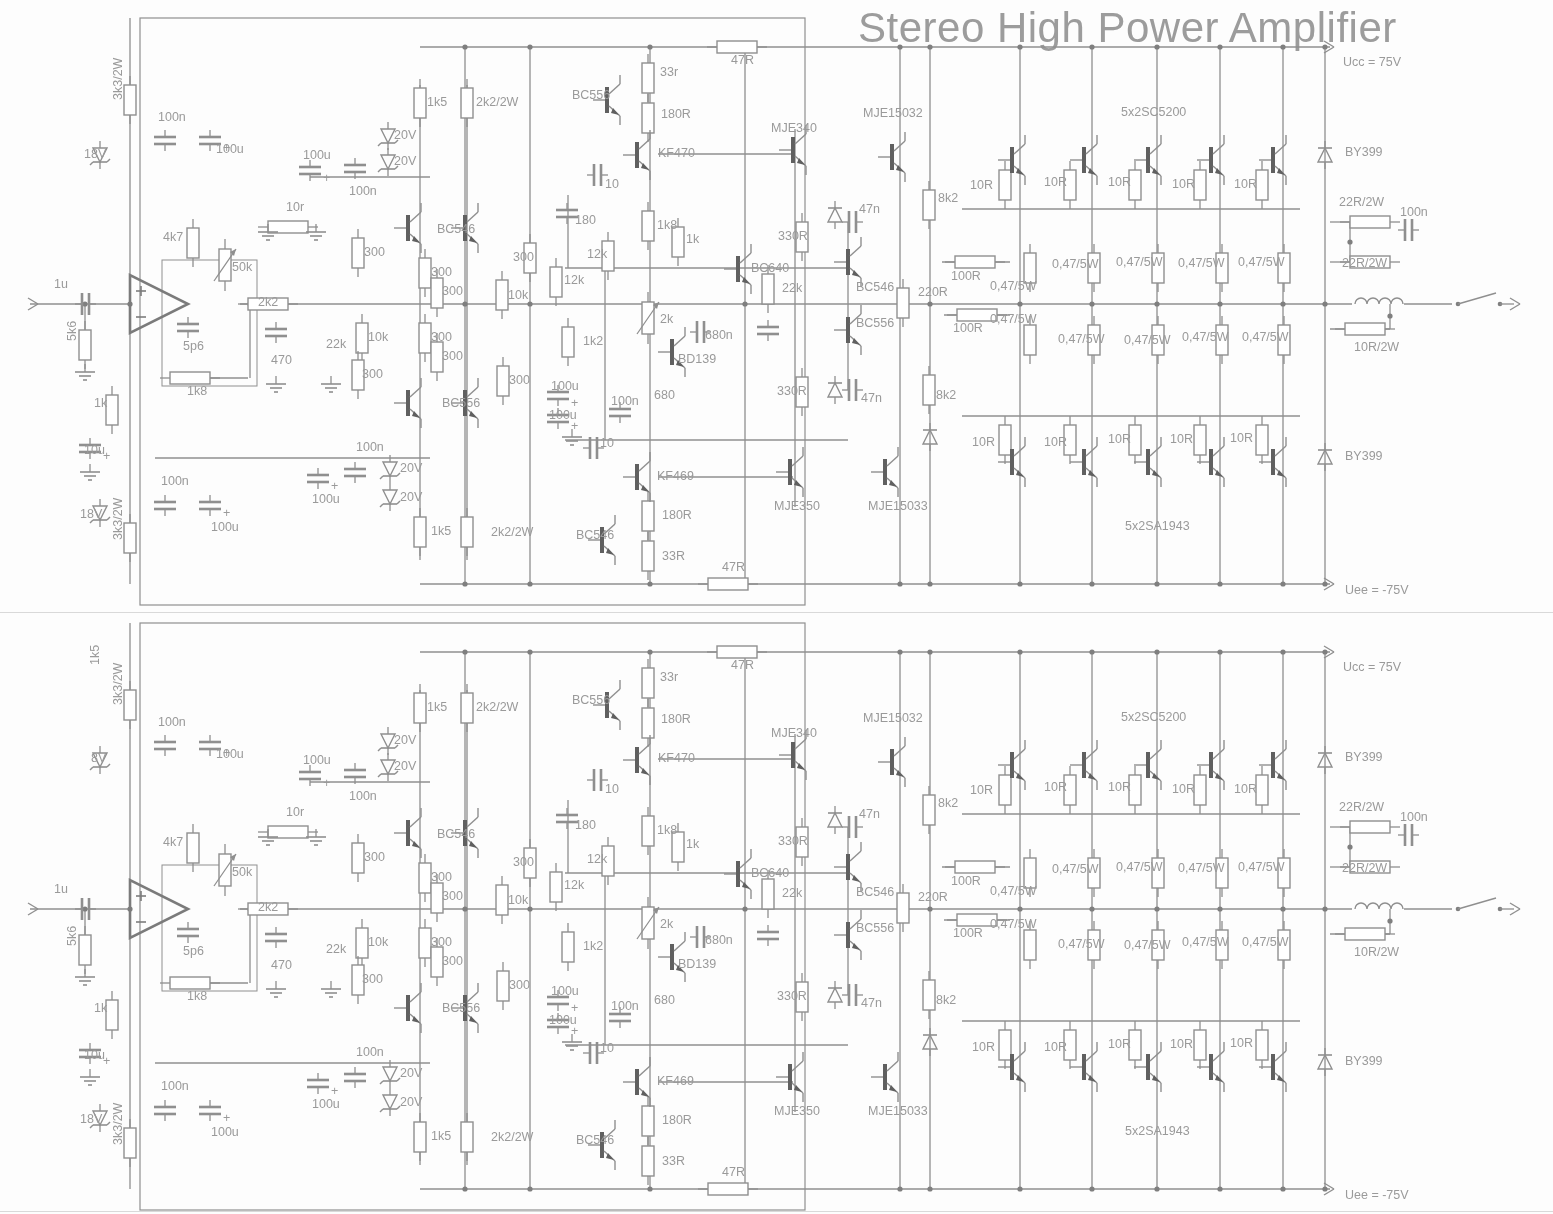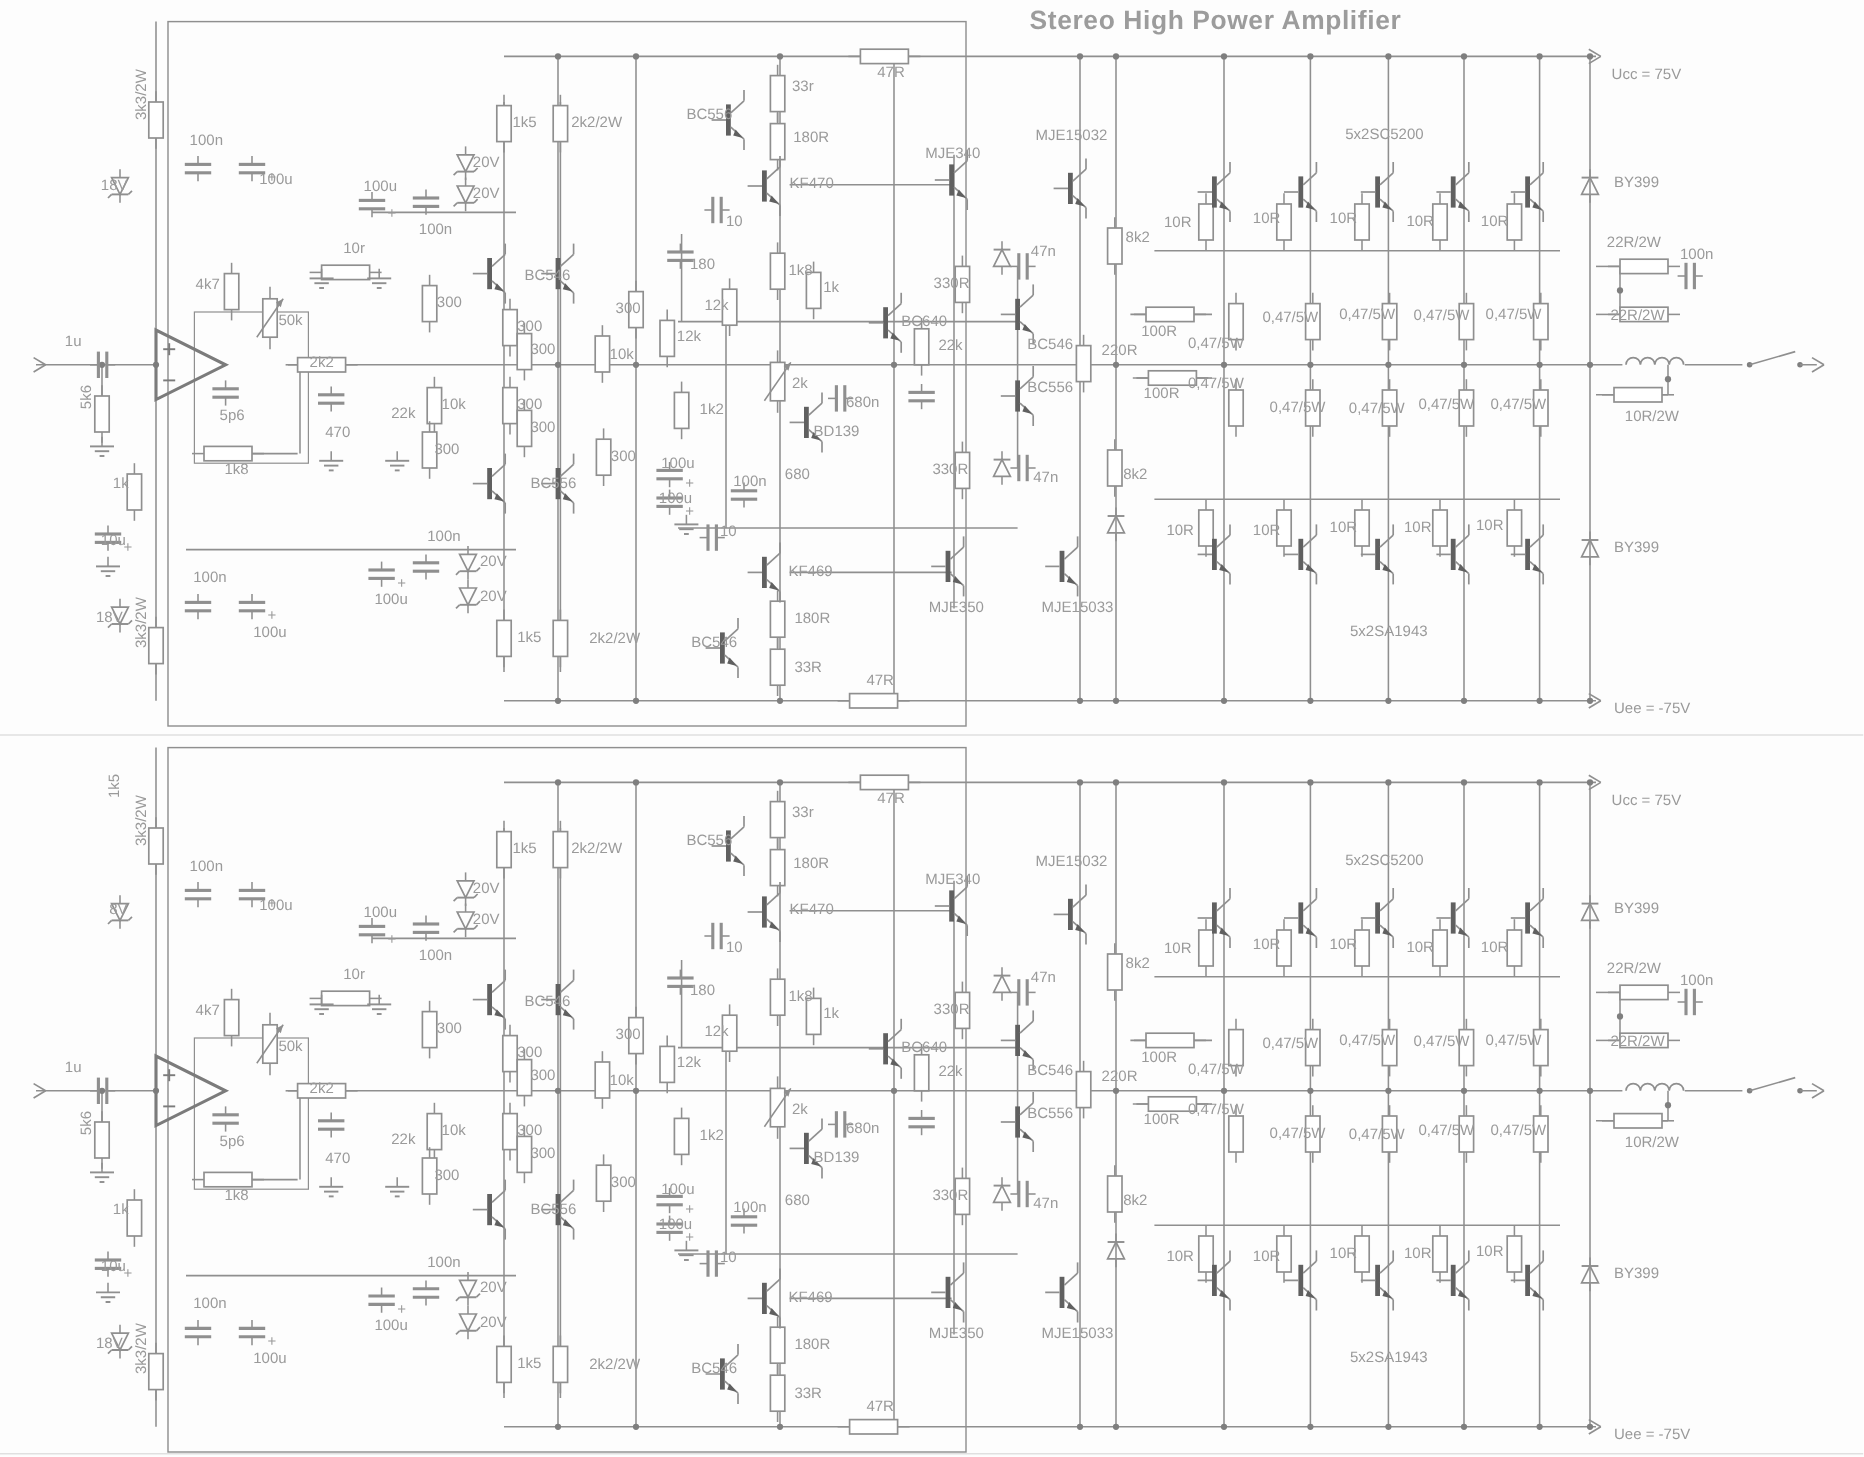--- a/index.html
+++ b/index.html
@@ -1,18 +1,18 @@
 <!DOCTYPE html>
 <html><head>
 <meta charset="utf-8">
 <style>
   html,body{margin:0;padding:0;background:#ffffff;}
   #canvas{position:relative;width:1553px;height:1214px;background:#fdfdfd;overflow:hidden;
           font-family:"Liberation Sans", sans-serif;}
-  #title{position:absolute;left:858px;top:4px;font-size:22px;font-weight:bold;letter-spacing:0.5px;}
+  #title{position:absolute;left:858px;top:4px;font-size:42px;font-weight:normal;letter-spacing:0.5px;}
   svg text{font-family:"Liberation Sans", sans-serif;font-size:12.5px;}
   .sep{position:absolute;left:0;width:1553px;height:1px;background:#d9d9d9;}
 </style>
 </head>
 <body>
 
 <div id="canvas" style="background: rgb(253, 253, 253);">
   <div id="title" style="color: rgb(156, 156, 156);">Stereo High Power Amplifier</div>
   <svg id="schema" width="1553" height="1214" viewBox="0 0 1553 1214" style="position:absolute;left:0;top:0;">
       <g>

